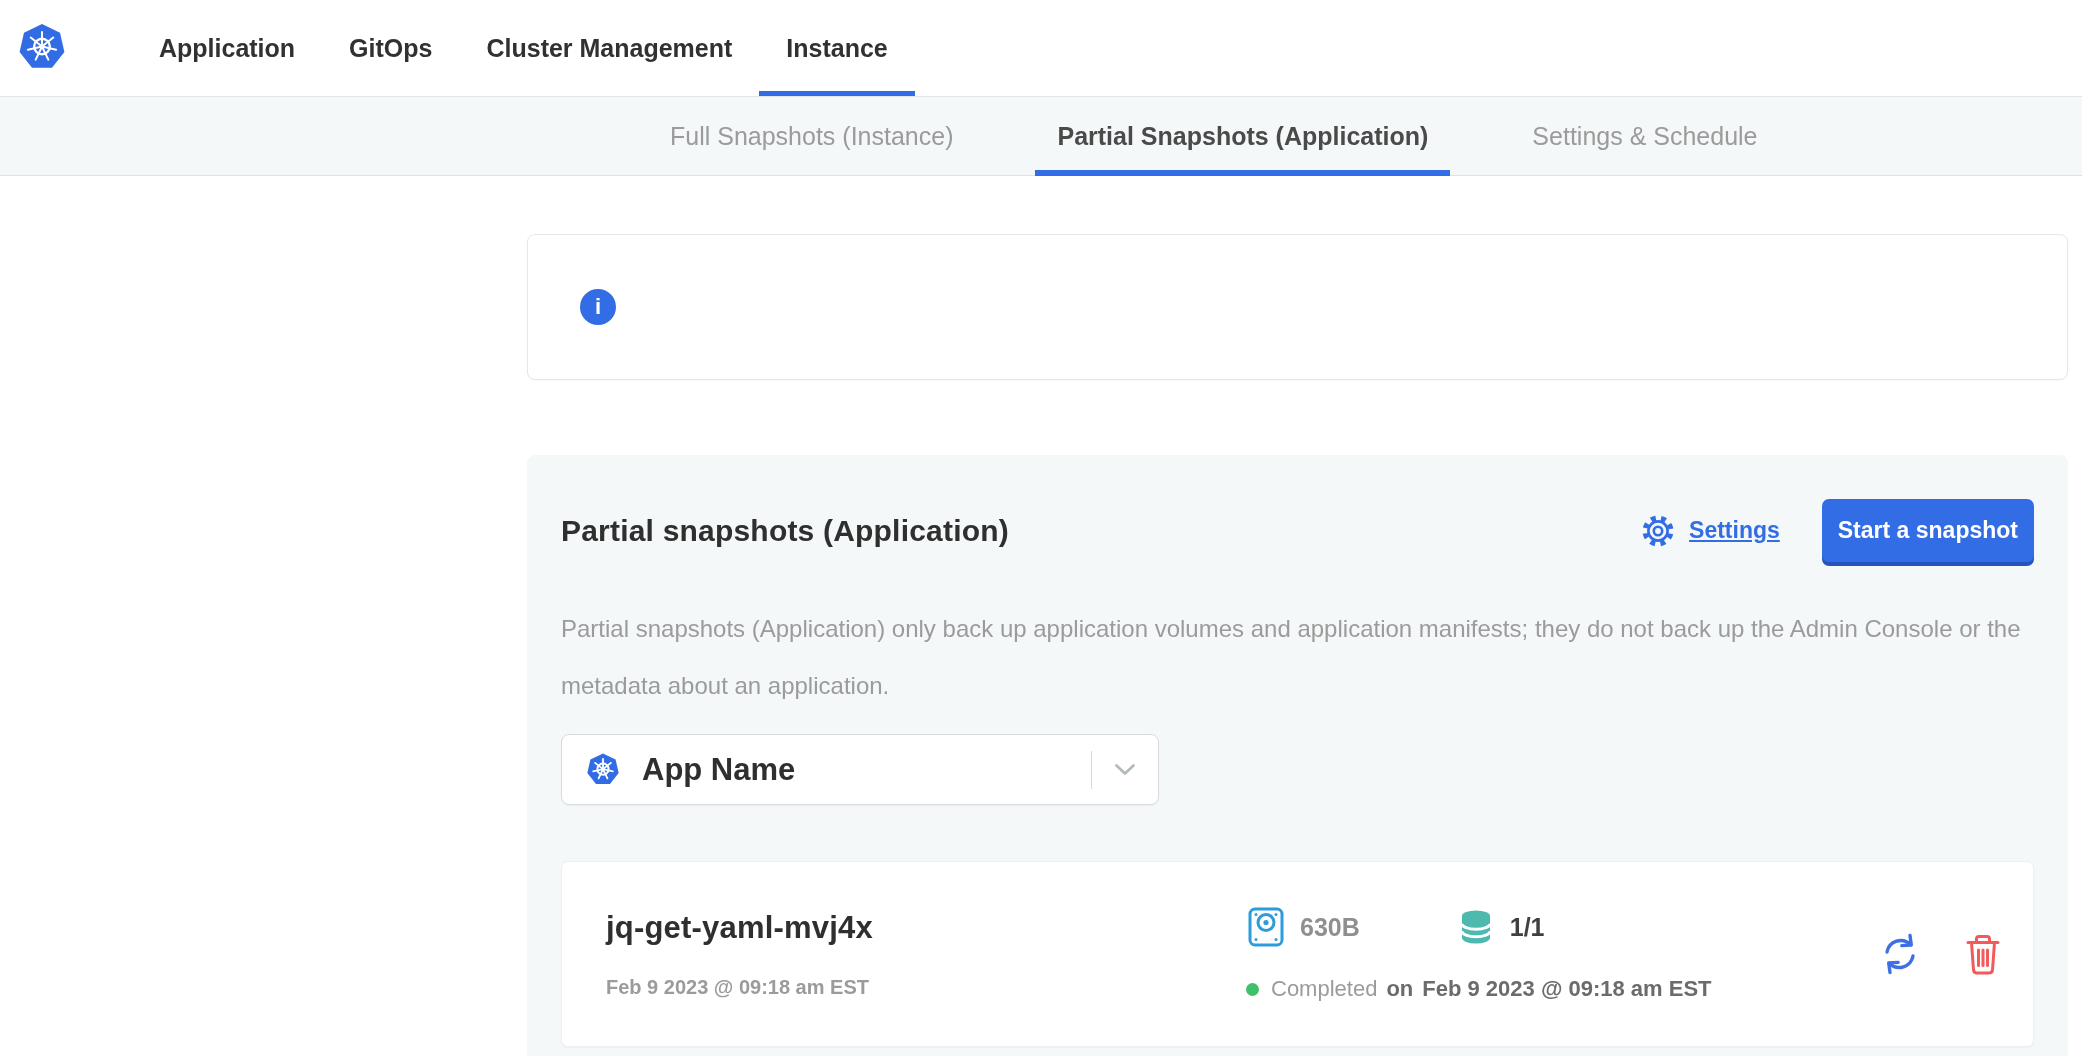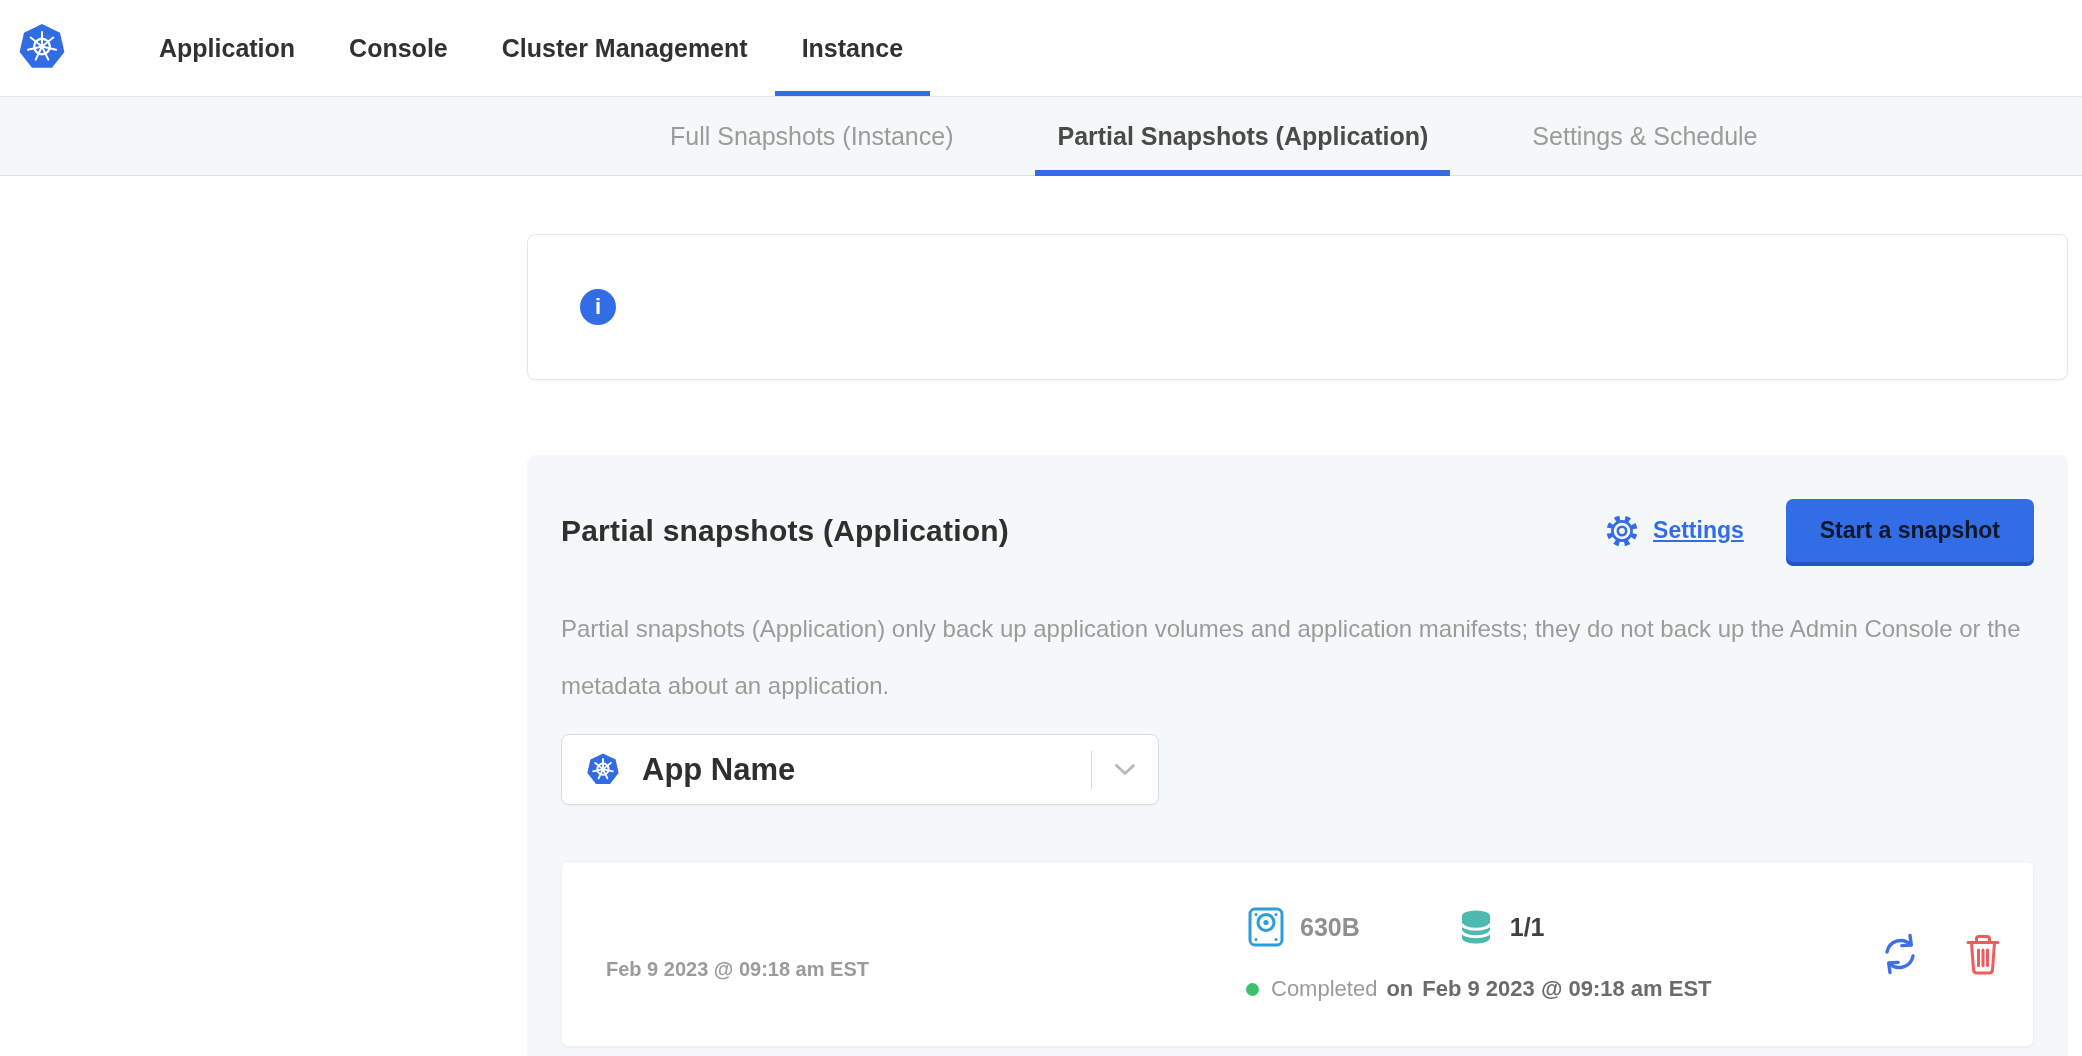--- a/index.html
+++ b/index.html
@@ -62,23 +62,23 @@
     margin-top:75px; background:#f4f8f9; border-radius:8px;
     padding:44px 34px 52px 34px; min-height:585px;
   }
   .panel-head { display:flex; align-items:center; }
   .panel-title { font-size:30px; font-weight:700; color:#2f2f2f; letter-spacing:.2px; }
   .panel-actions { margin-left:auto; display:flex; align-items:center; }
   .settings-link { display:flex; align-items:center; cursor:pointer; margin-right:42px; }
   .settings-link svg { width:38px; height:38px; margin-right:12px; display:block; }
   .settings-label { font-size:23px; font-weight:700; color:#326de6; text-decoration:underline; }
   .primary-btn {
-    background:#326de6; color:#0f172a; border:none; cursor:pointer;
+    background:#326de6; color:#ffffff; border:none; cursor:pointer;
     font-family:inherit; font-size:23px; font-weight:700;
-    padding:18px 34px; border-radius:7px; box-shadow:0 4px 0 #2355bd;
+    padding:18px 16px; border-radius:7px; box-shadow:0 4px 0 #2355bd;
   }
   .panel-desc {
     margin-top:38px; font-size:24px; line-height:57px; color:#9b9b9b; max-width:1480px;
   }
   
   .app-select {
     margin-top:20px; width:598px; height:71px; background:#fff;
     border:1px solid #d7dcde; border-radius:8px; display:flex; align-items:center;
     padding:0 0 0 24px; cursor:pointer; box-shadow:0 1px 1px rgba(0,0,0,.04);
   }
@@ -128,21 +128,21 @@
         <line x1="24" y1="24.5" x2="17.7" y2="37.6"></line>
         <line x1="24" y1="24.5" x2="9.9" y2="27.7"></line>
         <line x1="24" y1="24.5" x2="12.7" y2="15.5"></line>
       </g>
       <circle cx="24" cy="24.5" r="7.8" fill="none" stroke="#ffffff" stroke-width="2.4"></circle>
       <circle cx="24" cy="24.5" r="2.3" fill="#ffffff"></circle>
     </svg>
   </div>
   <nav class="topnav-items">
     <div class="top-tab">Application</div>
-    <div class="top-tab">Console</div>
+    <div class="top-tab">GitOps</div>
     <div class="top-tab">Cluster Management</div>
     <div class="top-tab active">Instance</div>
   </nav>
 </header>
 
 <nav class="subnav">
   <div class="subnav-tabs">
     <div class="sub-tab">Full Snapshots (Instance)</div>
     <div class="sub-tab active">Partial Snapshots (Application)</div>
     <div class="sub-tab">Settings &amp; Schedule</div>
@@ -198,20 +198,21 @@
           <svg width="22" height="13" viewBox="0 0 22 13">
             <polyline points="2.5,2.5 11,10.5 19.5,2.5" fill="none" stroke="#b4babc" stroke-width="2.8" stroke-linecap="round" stroke-linejoin="round"></polyline>
           </svg>
         </div>
       </div>
     </div>
 
     <div class="snap-row">
 
       <div class="snap-left">
+        <div class="snap-name">jq-get-yaml-mvj4x</div>
         <div class="snap-date">Feb 9 2023 @ 09:18 am EST</div>
       </div>
 
       <div class="snap-mid">
         <div class="metrics">
           <div class="metric">
             <svg width="40" height="42" viewBox="0 0 40 42">
               <rect x="4" y="3" width="32" height="36" rx="5" fill="none" stroke="#2d9cdb" stroke-width="3"></rect>
               <circle cx="20" cy="16.5" r="8" fill="none" stroke="#2d9cdb" stroke-width="3"></circle>
               <circle cx="20" cy="16.5" r="2.6" fill="#2d9cdb"></circle>

